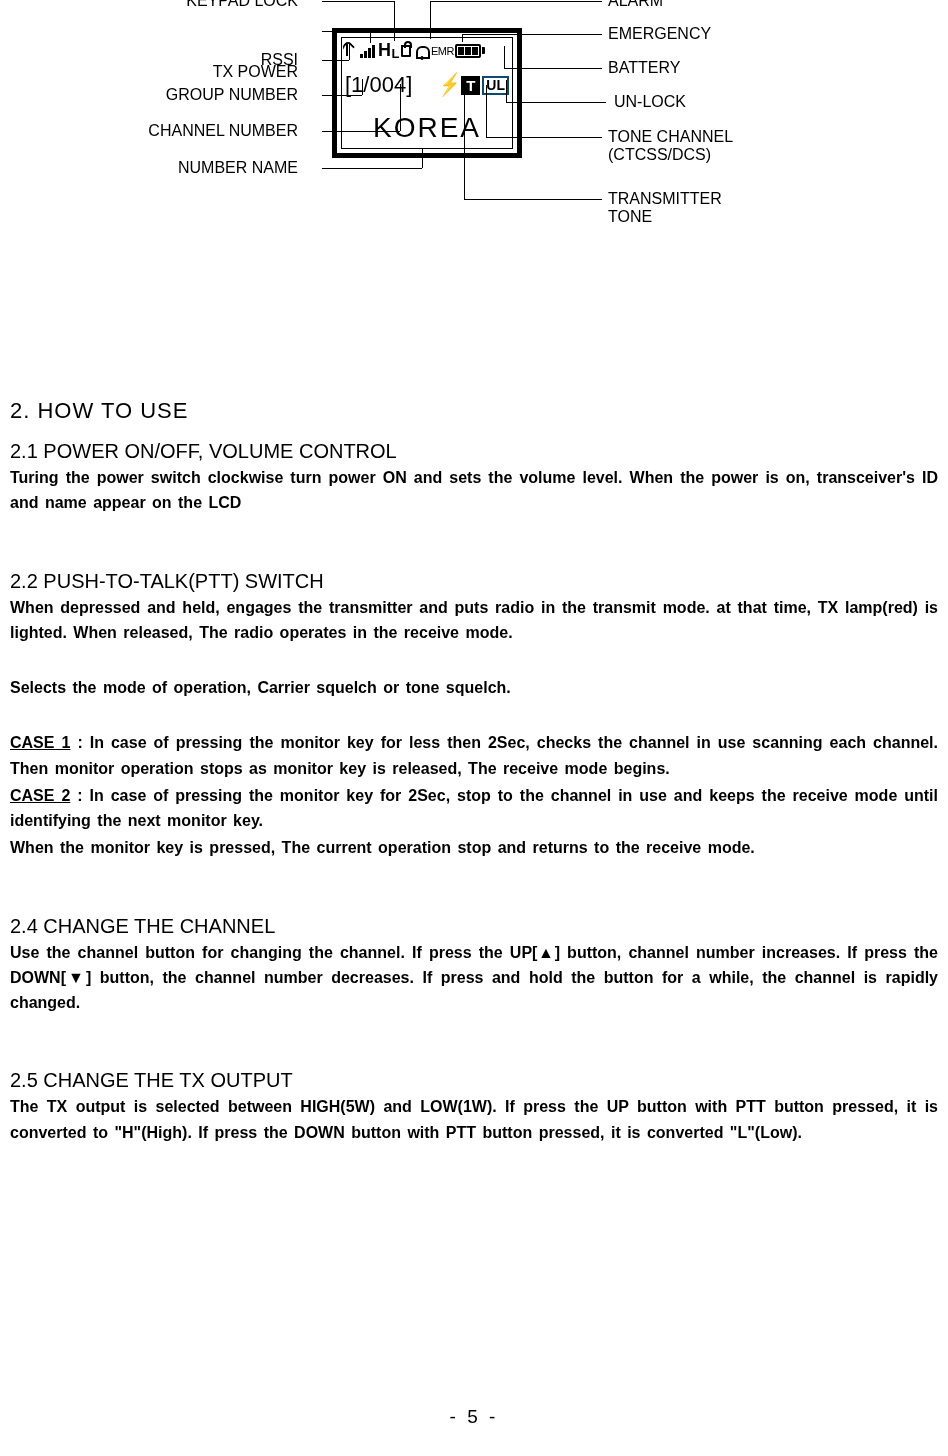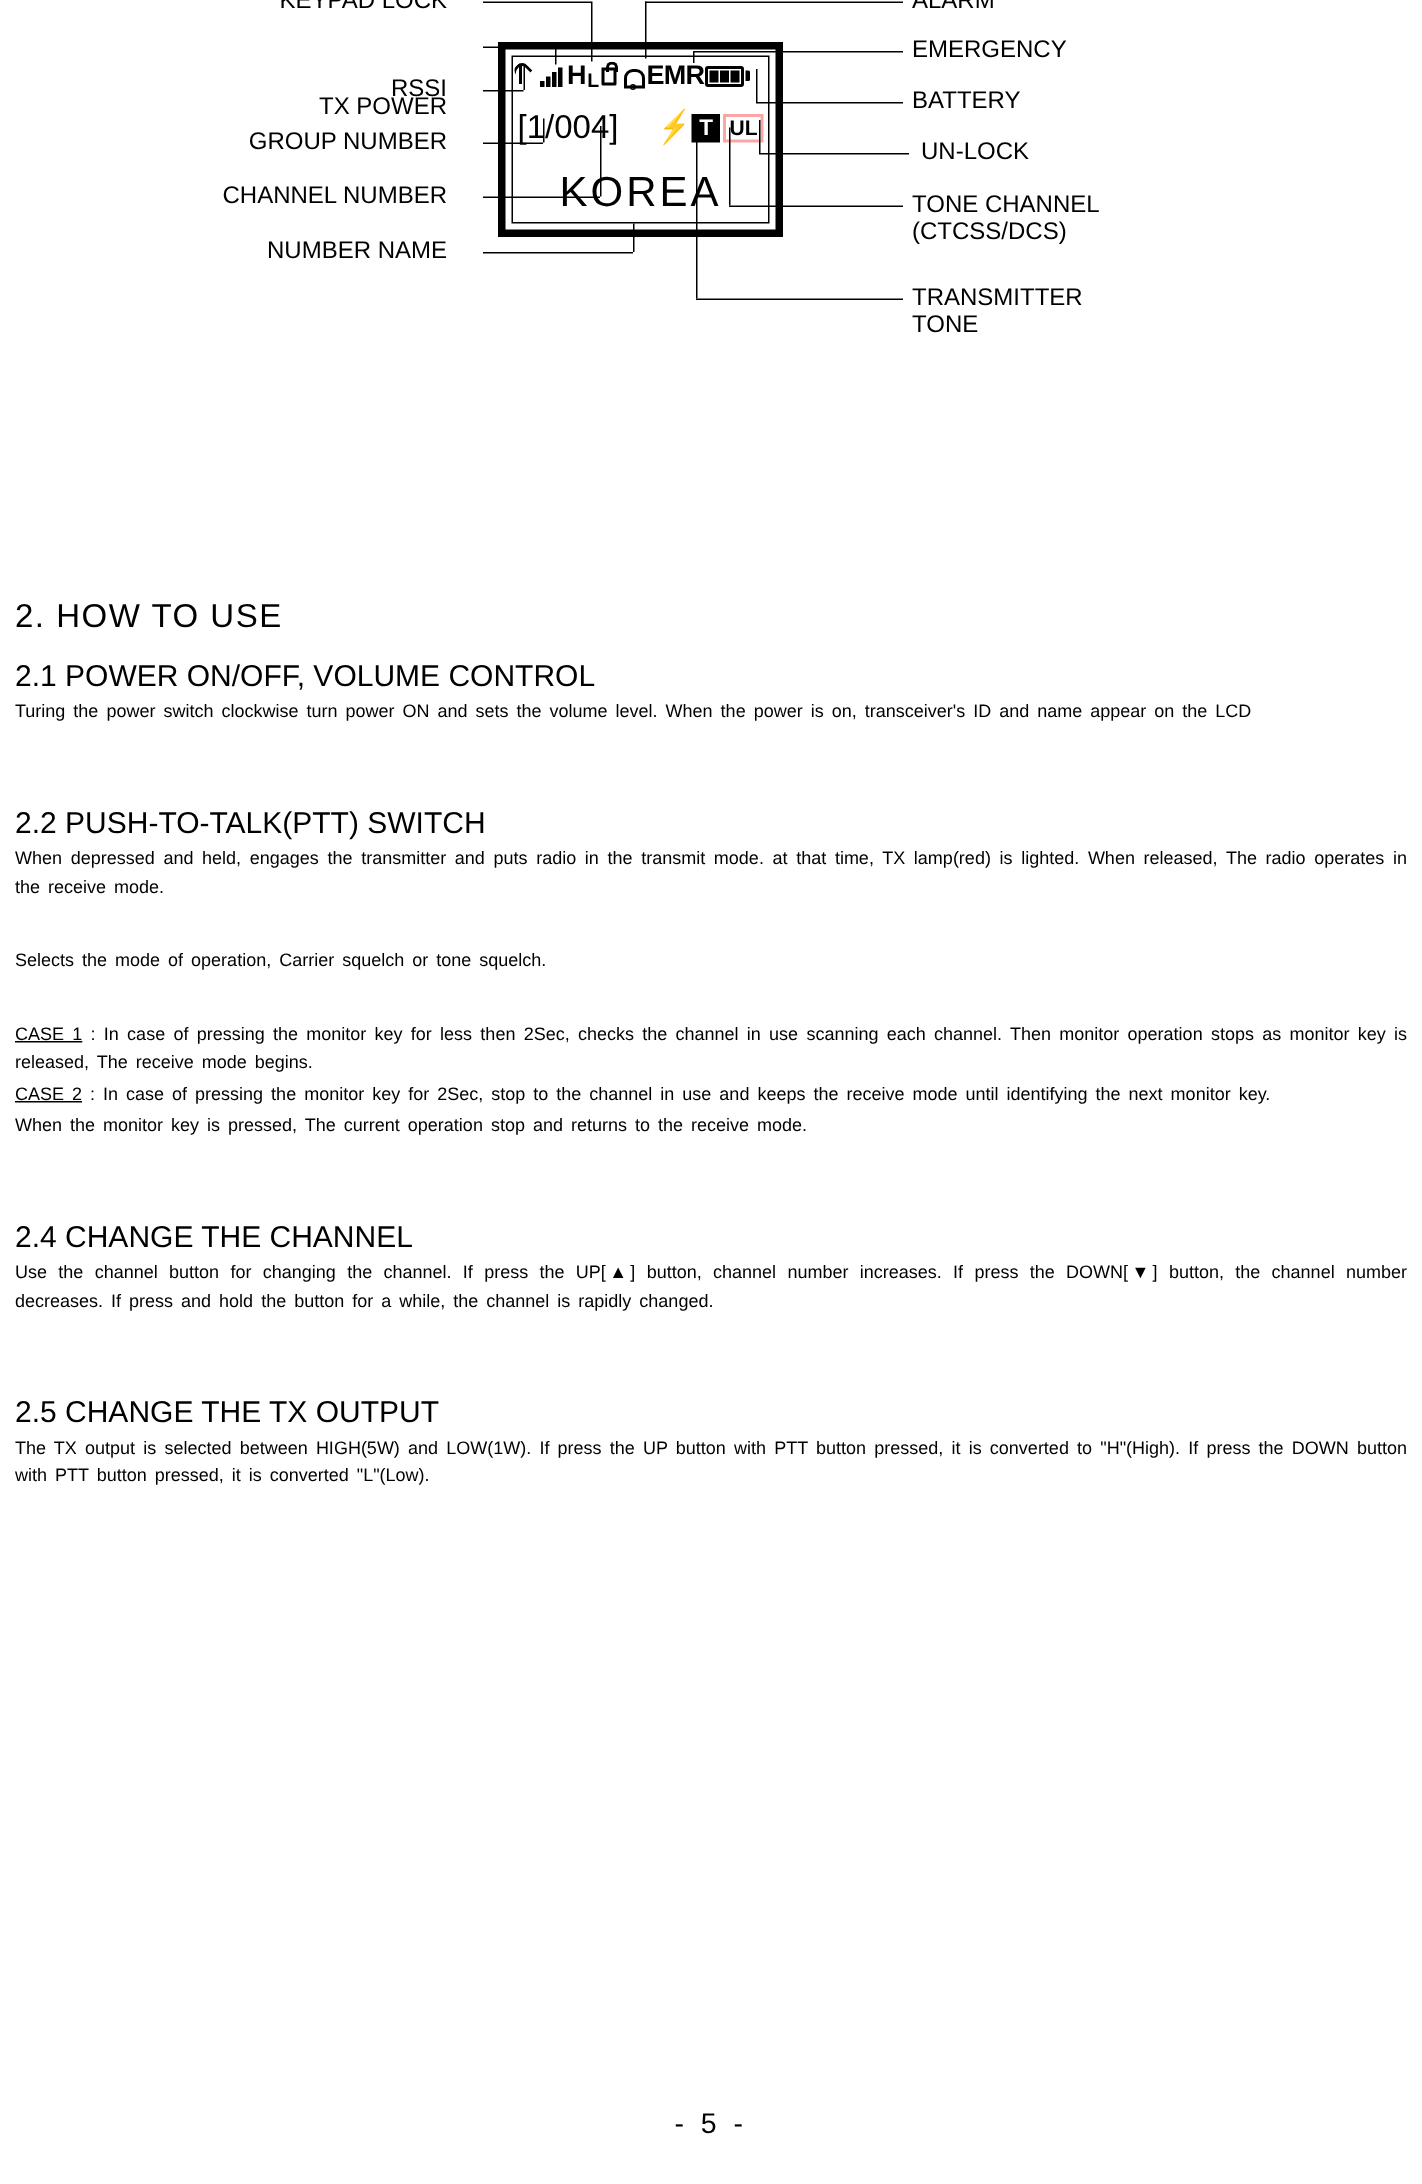--- a/index.html
+++ b/index.html
@@ -29,34 +29,34 @@
   .bars { display:inline-flex; align-items:flex-end; gap:1px; height:14px; margin-left:-2px;}
   .bars span { width:3px; background:#000; }
   .bars span:nth-child(1){height:4px;} .bars span:nth-child(2){height:7px;} .bars span:nth-child(3){height:10px;} .bars span:nth-child(4){height:13px;}
   .lock { width:10px; height:12px; border:2px solid #000; border-radius:0 0 1px 1px; position:relative; margin:0 2px 0 1px; display:inline-block;}
   .lock::before { content:""; position:absolute; left:1px; top:-6px; width:4px; height:5px; border:2px solid #000; border-bottom:none; border-radius:4px 4px 0 0;}
   .bell { width:14px; height:14px; position:relative; display:inline-block; margin:0 1px;}
   .bell::before{content:"";position:absolute;left:1px;top:2px;width:10px;height:9px;border:2px solid #000;border-radius:6px 6px 0 0;border-bottom:2px solid #000;}
   .bell::after{content:"";position:absolute;left:5px;top:12px;width:2px;height:2px;border:1px solid #000;border-radius:50%;}
   .bolt { font-size:22px; line-height:1; font-style:italic; font-weight:bold; transform:scaleX(0.7); display:inline-block;}
   .tbox { display:inline-flex; align-items:center; justify-content:center; width:19px; height:19px; background:#000; color:#fff; font-size:15px; font-weight:bold; margin-left:-1px;}
-  .ul { display:inline-flex; align-items:center; justify-content:center; border:2px solid #fca5a5; height:19px; padding:0 2px; font-size:14px; font-weight:bold; margin-left:2px;}
+  .ul { display:inline-flex; align-items:center; justify-content:center; border:2px solid #0c4a6e; height:19px; padding:0 2px; font-size:14px; font-weight:bold; margin-left:2px;}
 
   .lbl { position:absolute; font-size:16px; font-family: Arial, sans-serif; white-space:nowrap; }
   .lbl.right { text-align:left; }
   .lbl.left { text-align:right; }
   .line { position:absolute; background:#000; height:1px; }
   .vline { position:absolute; background:#000; width:1px; }
 
   
   .content { position:absolute; left:10px; right:10px; top:404px; }
   h1.section { font-size:22px; font-weight:500; letter-spacing:1px; margin-bottom:16px; }
   h2.sub { font-size:20px; font-weight:500; margin-bottom:2px; margin-top:24px;}
   h2.sub:first-of-type { margin-top:16px; }
-  p { font-size:12px; line-height:1.58; text-align:justify; font-weight:400; word-spacing:2px;}
+  p { font-size:16px; line-height:1.58; text-align:justify; font-weight:700; word-spacing:2px;}
   .para { margin-bottom:2px; }
   .case { text-decoration: underline; }
   .spacer { height:28px; }
 
   .footer { position:absolute; left:0; right:0; bottom:22px; text-align:center; font-size:19px; letter-spacing:3px; }
 </style>
 </head>
 <body>
 
 <div class="page">
@@ -70,21 +70,21 @@
           <span class="bars">
               <span></span>
               <span></span>
               <span></span>
               <span></span>
             </span>
           <span style="font-size:18px; font-weight:bold; margin-left:2px;">H</span>
           <span style="font-size:13px; font-weight:bold; position:relative; top:3px;">L</span>
           <span class="lock"></span>
           <span class="bell"></span>
-          <span style="font-size:18px; font-weight:bold; letter-spacing:-0.5px;">EMR</span>
+          <span style="font-size:11px; font-weight:normal; letter-spacing:-0.5px;">EMR</span>
           <span class="batt">
               <span class="batt-body">
                 <span class="batt-cell"></span>
                 <span class="batt-cell"></span>
                 <span class="batt-cell"></span>
               </span>
               <span class="batt-tip"></span>
             </span>
         </div>
         <div class="lcd-row2">

